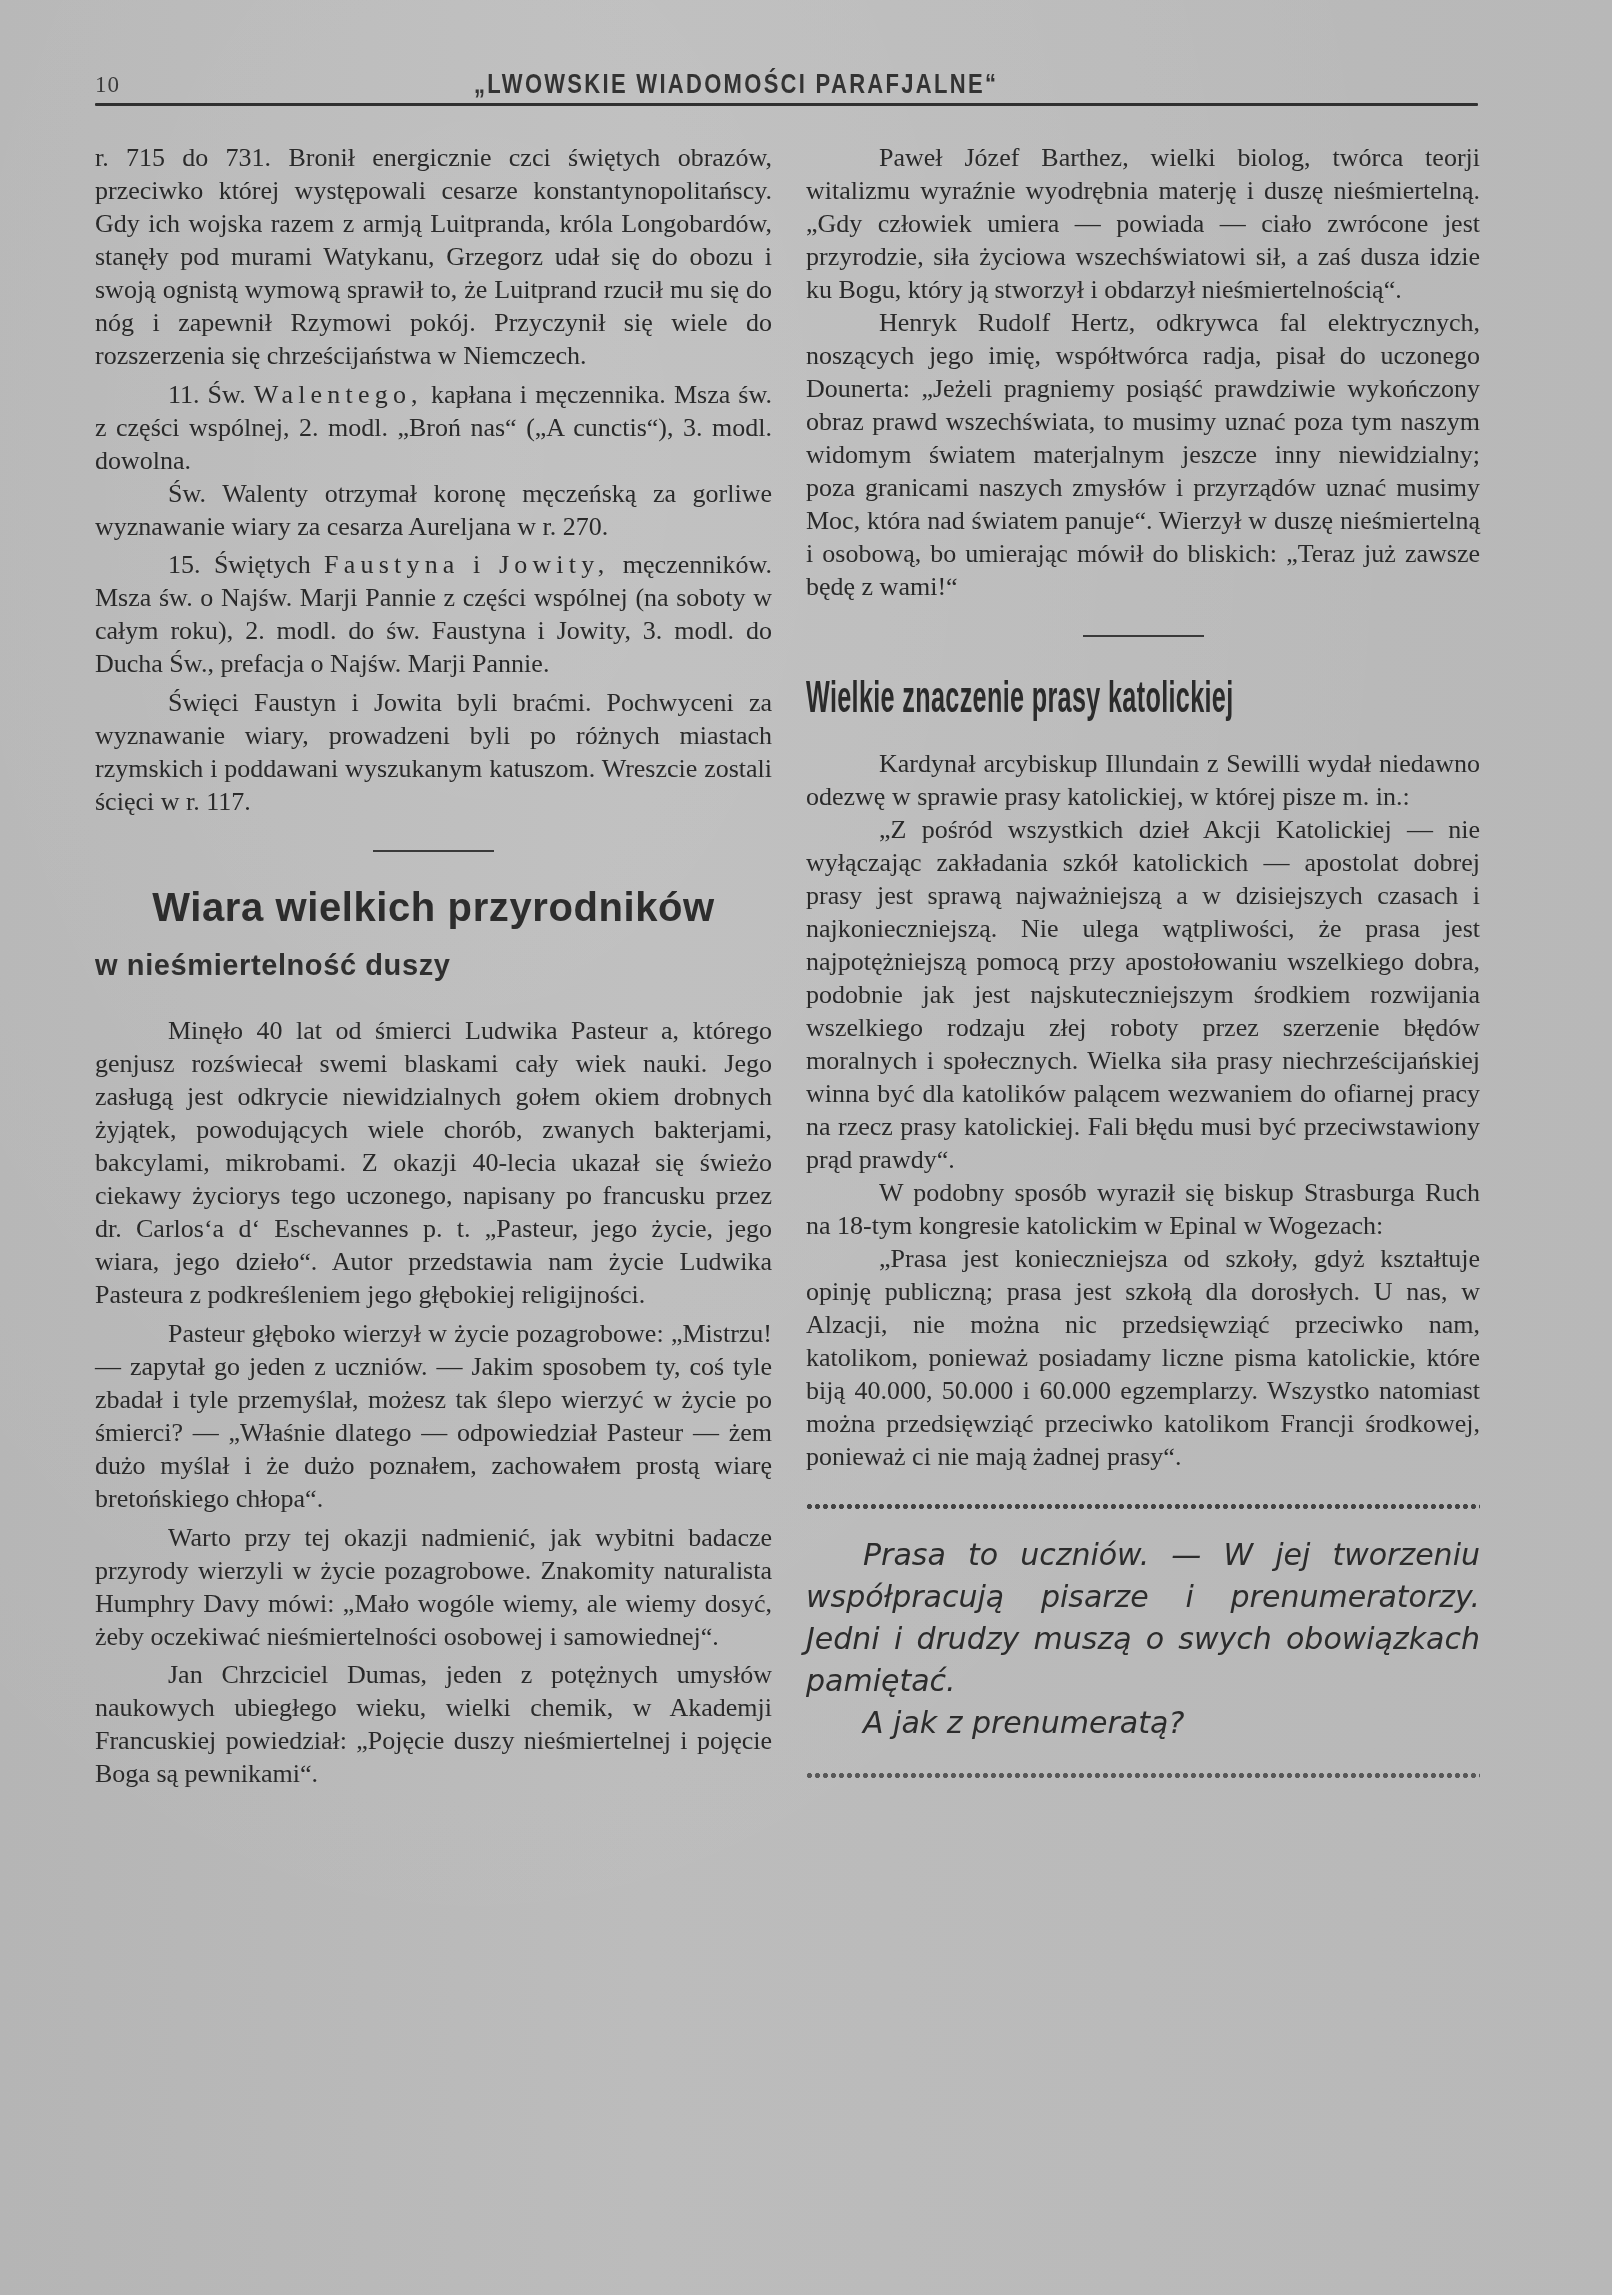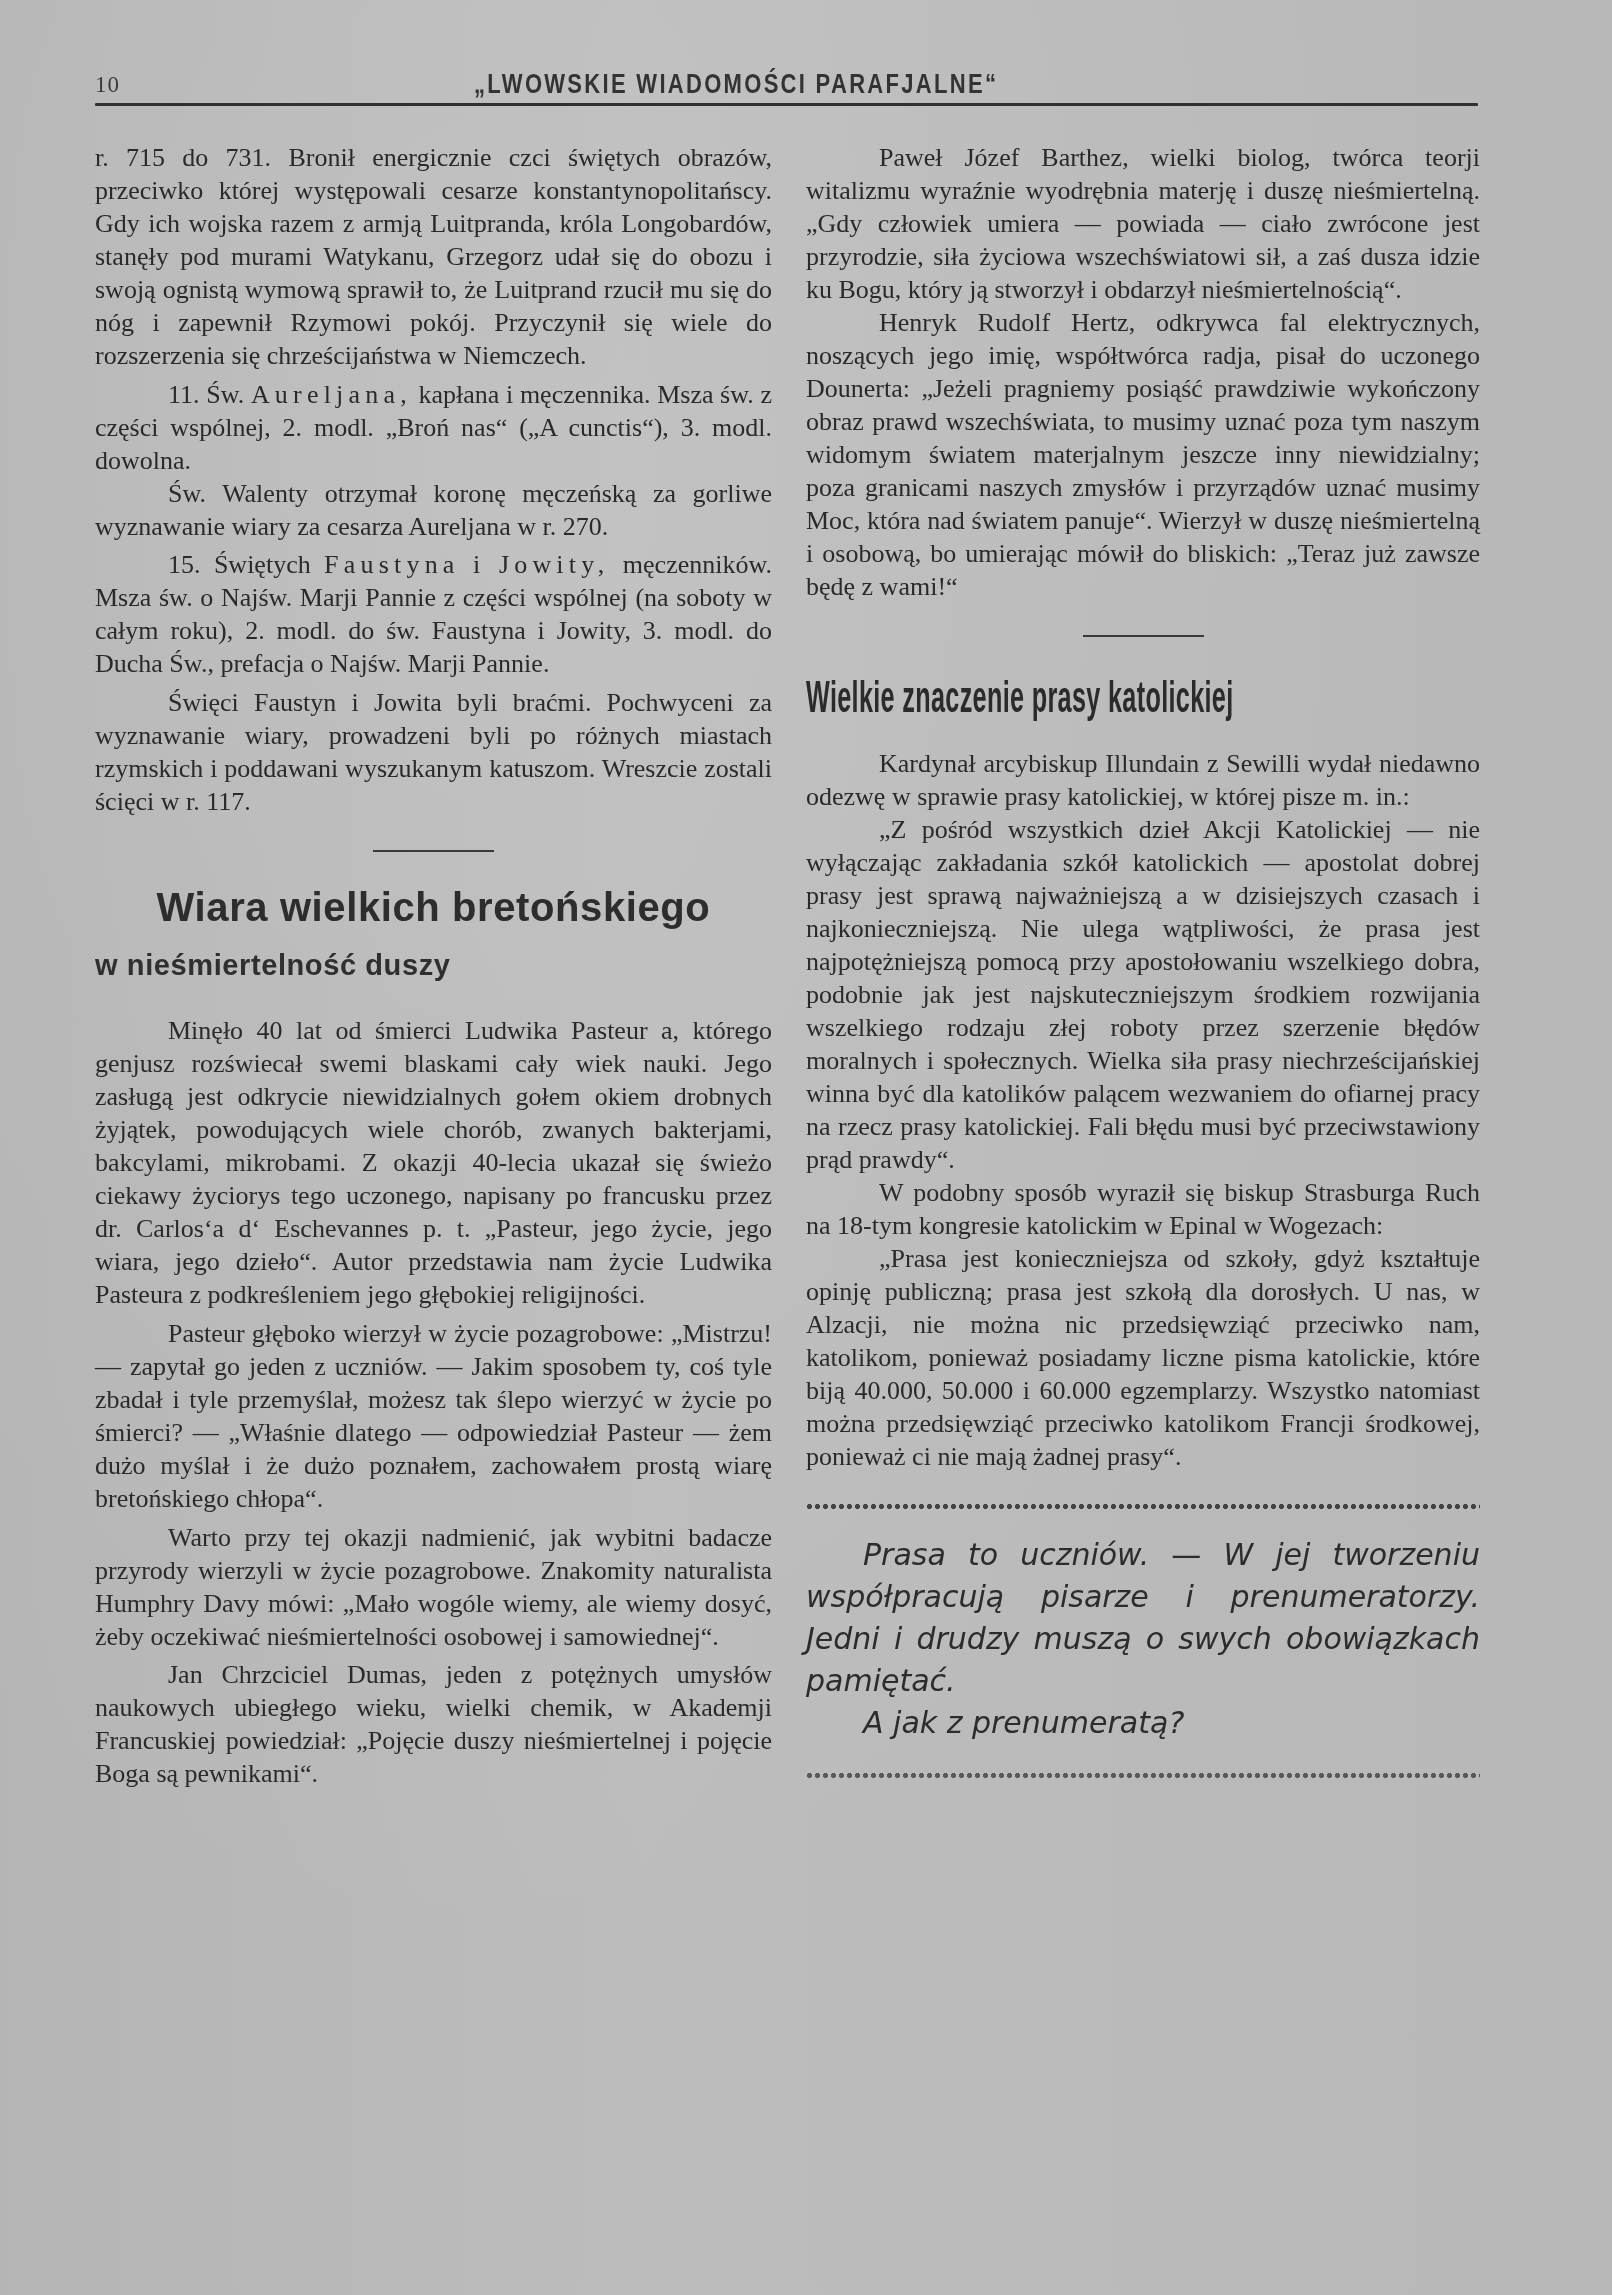--- a/index.html
+++ b/index.html
@@ -88,31 +88,31 @@
 
 <div class="header">
   <span class="page-number">10</span>
   <span class="running-title">„LWOWSKIE WIADOMOŚCI PARAFJALNE“</span>
   <div class="header-rule"></div>
 </div>
 
 <div class="col col-left">
   <p>r. 715 do 731. Bronił energicznie czci świętych obrazów, przeciwko której występowali cesarze konstantynopolitańscy. Gdy ich wojska razem z armją Luitpranda, króla Longobardów, stanęły pod murami Watykanu, Grzegorz udał się do obozu i swoją ognistą wymową sprawił to, że Luitprand rzucił mu się do nóg i zapewnił Rzymowi pokój. Przyczynił się wiele do rozszerzenia się chrześcijaństwa w Niemczech.</p>
 
-  <p class="ind gap"><span>11. Św.</span> <span class="spaced">Aureljana,</span> <span>kapłana i męczennika. Msza św. z części wspólnej, 2. modl. „Broń nas“ („A cunctis“), 3. modl. dowolna.</span></p>
+  <p class="ind gap"><span>11. Św.</span> <span class="spaced">Walentego,</span> <span>kapłana i męczennika. Msza św. z części wspólnej, 2. modl. „Broń nas“ („A cunctis“), 3. modl. dowolna.</span></p>
 
   <p class="ind">Św. Walenty otrzymał koronę męczeńską za gorliwe wyznawanie wiary za cesarza Aureljana w r. 270.</p>
 
   <p class="ind gap"><span>15. Świętych</span> <span class="spaced">Faustyna</span> <span class="spaced">i</span> <span class="spaced">Jowity,</span> <span>męczenników. Msza św. o Najśw. Marji Pannie z części wspólnej (na soboty w całym roku), 2. modl. do św. Faustyna i Jowity, 3. modl. do Ducha Św., prefacja o Najśw. Marji Pannie.</span></p>
 
   <p class="ind gap">Święci Faustyn i Jowita byli braćmi. Pochwyceni za wyznawanie wiary, prowadzeni byli po różnych miastach rzymskich i poddawani wyszukanym katuszom. Wreszcie zostali ścięci w r. 117.</p>
 
   <div class="short-rule"></div>
 
-  <h1 class="headline-1">Wiara wielkich bretońskiego</h1>
+  <h1 class="headline-1">Wiara wielkich przyrodników</h1>
   <h2 class="subhead-1">w nieśmiertelność duszy</h2>
 
   <p class="ind">Minęło 40 lat od śmierci Ludwika Pasteur a, którego genjusz rozświecał swemi blaskami cały wiek nauki. Jego zasługą jest odkrycie niewidzialnych gołem okiem drobnych żyjątek, powodujących wiele chorób, zwanych bakterjami, bakcylami, mikrobami. Z okazji 40-lecia ukazał się świeżo ciekawy życiorys tego uczonego, napisany po francusku przez dr. Carlos‘a d‘ Eschevannes p. t. „Pasteur, jego życie, jego wiara, jego dzieło“. Autor przedstawia nam życie Ludwika Pasteura z podkreśleniem jego głębokiej religijności.</p>
   <p class="ind gap">Pasteur głęboko wierzył w życie pozagrobowe: „Mistrzu! — zapytał go jeden z uczniów. — Jakim sposobem ty, coś tyle zbadał i tyle przemyślał, możesz tak ślepo wierzyć w życie po śmierci? — „Właśnie dlatego — odpowiedział Pasteur — żem dużo myślał i że dużo poznałem, zachowałem prostą wiarę bretońskiego chłopa“.</p>
   <p class="ind gap">Warto przy tej okazji nadmienić, jak wybitni badacze przyrody wierzyli w życie pozagrobowe. Znakomity naturalista Humphry Davy mówi: „Mało wogóle wiemy, ale wiemy dosyć, żeby oczekiwać nieśmiertelności osobowej i samowiednej“.</p>
   <p class="ind gap">Jan Chrzciciel Dumas, jeden z potężnych umysłów naukowych ubiegłego wieku, wielki chemik, w Akademji Francuskiej powiedział: „Pojęcie duszy nieśmiertelnej i pojęcie Boga są pewnikami“.</p>
 </div>
 
 <div class="col col-right">
   <p class="ind">Paweł Józef Barthez, wielki biolog, twórca teorji witalizmu wyraźnie wyodrębnia materję i duszę nieśmiertelną. „Gdy człowiek umiera — powiada — ciało zwrócone jest przyrodzie, siła życiowa wszechświatowi sił, a zaś dusza idzie ku Bogu, który ją stworzył i obdarzył nieśmiertelnością“.</p>

